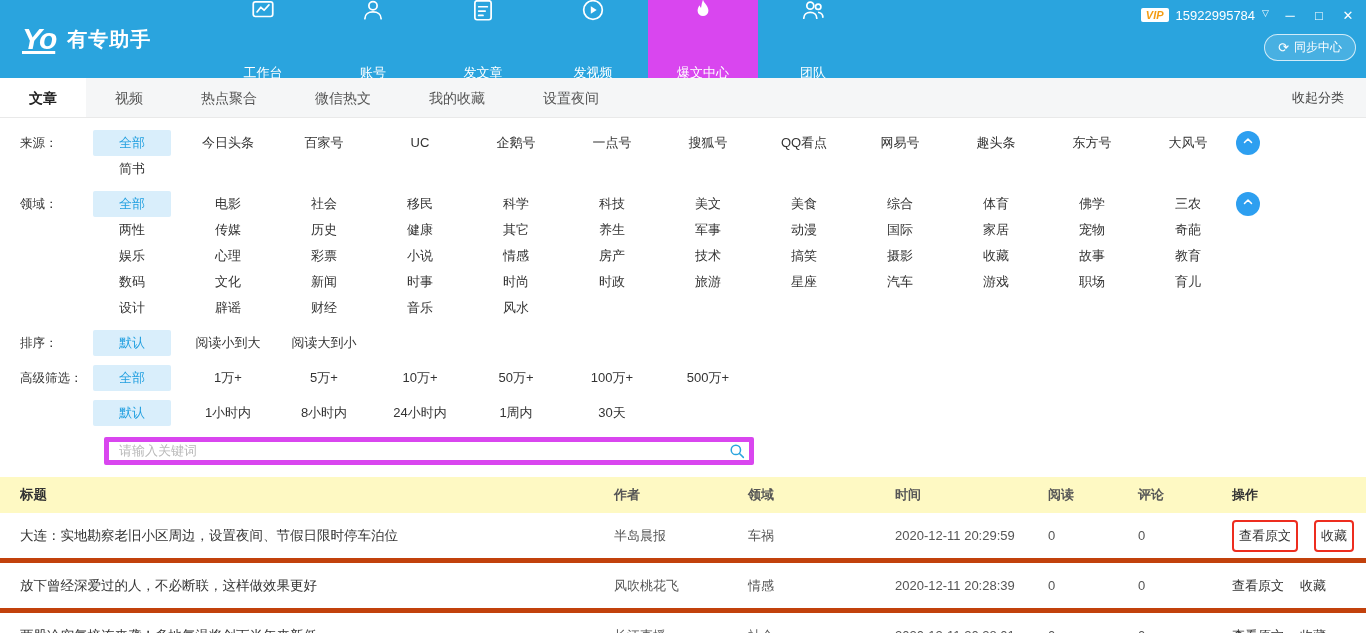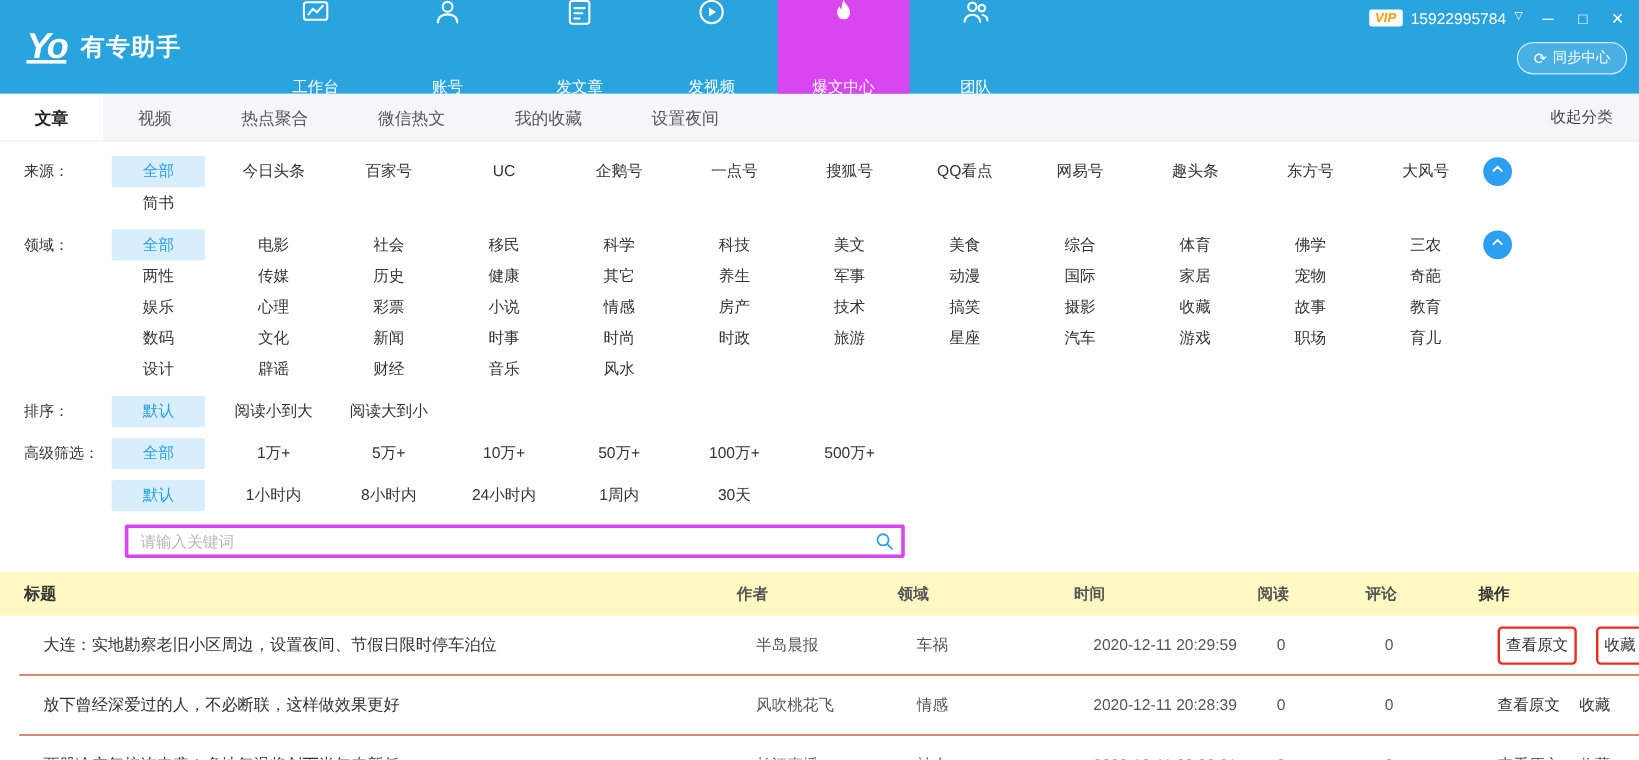--- a/index.html
+++ b/index.html
@@ -43,32 +43,32 @@
   .filter-label { width:64px; font-size:12.5px; color:#333; line-height:26px; white-space:nowrap; flex-shrink:0; }
   .filter-options { display:grid; grid-template-columns:repeat(12,96px); justify-items:center; width:1152px; }
   .filter-opt { width:78px; height:26px; line-height:26px; text-align:center; font-size:13px;
     color:#333; cursor:pointer; border-radius:2px; white-space:nowrap; }
   .filter-opt.selected { background:#d9eefb; color:#23a0e0; }
   .collapse-btn { width:24px; height:24px; border-radius:50%; background:#2d9ff0; display:flex;
     align-items:center; justify-content:center; cursor:pointer; margin-top:1px; flex-shrink:0; }
 
   
   .search-row { margin:11px 0 0 84px; width:650px; height:28px; position:relative; }
-  .search-input { width:100%; height:100%; border:3px solid #d946ef; border-radius:2px;
+  .search-input { width:100%; height:100%; border:5px solid #d946ef; border-radius:2px;
     font-size:13px; padding:0 32px 0 10px; color:#333; outline:none;
-    font-family:Liberation Sans, sans-serif; }
+    font-family:Liberation Serif, serif; }
   .search-input::placeholder { color:#b9b9b9; }
   .search-ic { position:absolute; right:8px; top:5px; cursor:pointer; }
 
   
   .table { margin-top:12px; }
   .thead, .trow { display:grid; grid-template-columns:594px 134px 147px 153px 90px 94px 1fr;
     align-items:center; padding-left:20px; }
   .thead { height:36px; background:#fef9c3; font-weight:bold; font-size:13px; color:#333; }
-  .trow { height:50px; border-bottom:1px solid #c2410c; font-size:13px;margin-left:16px; }
+  .trow { height:50px; border-bottom:5px solid #c2410c; font-size:13px; }
   .cell-title { color:#333; padding-right:14px; overflow:hidden; white-space:nowrap; text-overflow:ellipsis; font-size:13.5px; }
   .cell-author, .cell-category, .cell-time, .cell-reads, .cell-comments { color:#555; }
   .cell-actions { display:flex; align-items:center; gap:16px; }
   .action-link { color:#333; cursor:pointer; white-space:nowrap; }
   .action-link.red-box { border:2px solid #ed2d1f; border-radius:4px; padding:5px 5px; }
 </style>
 </head>
 <body>
 
 <div class="topbar">

